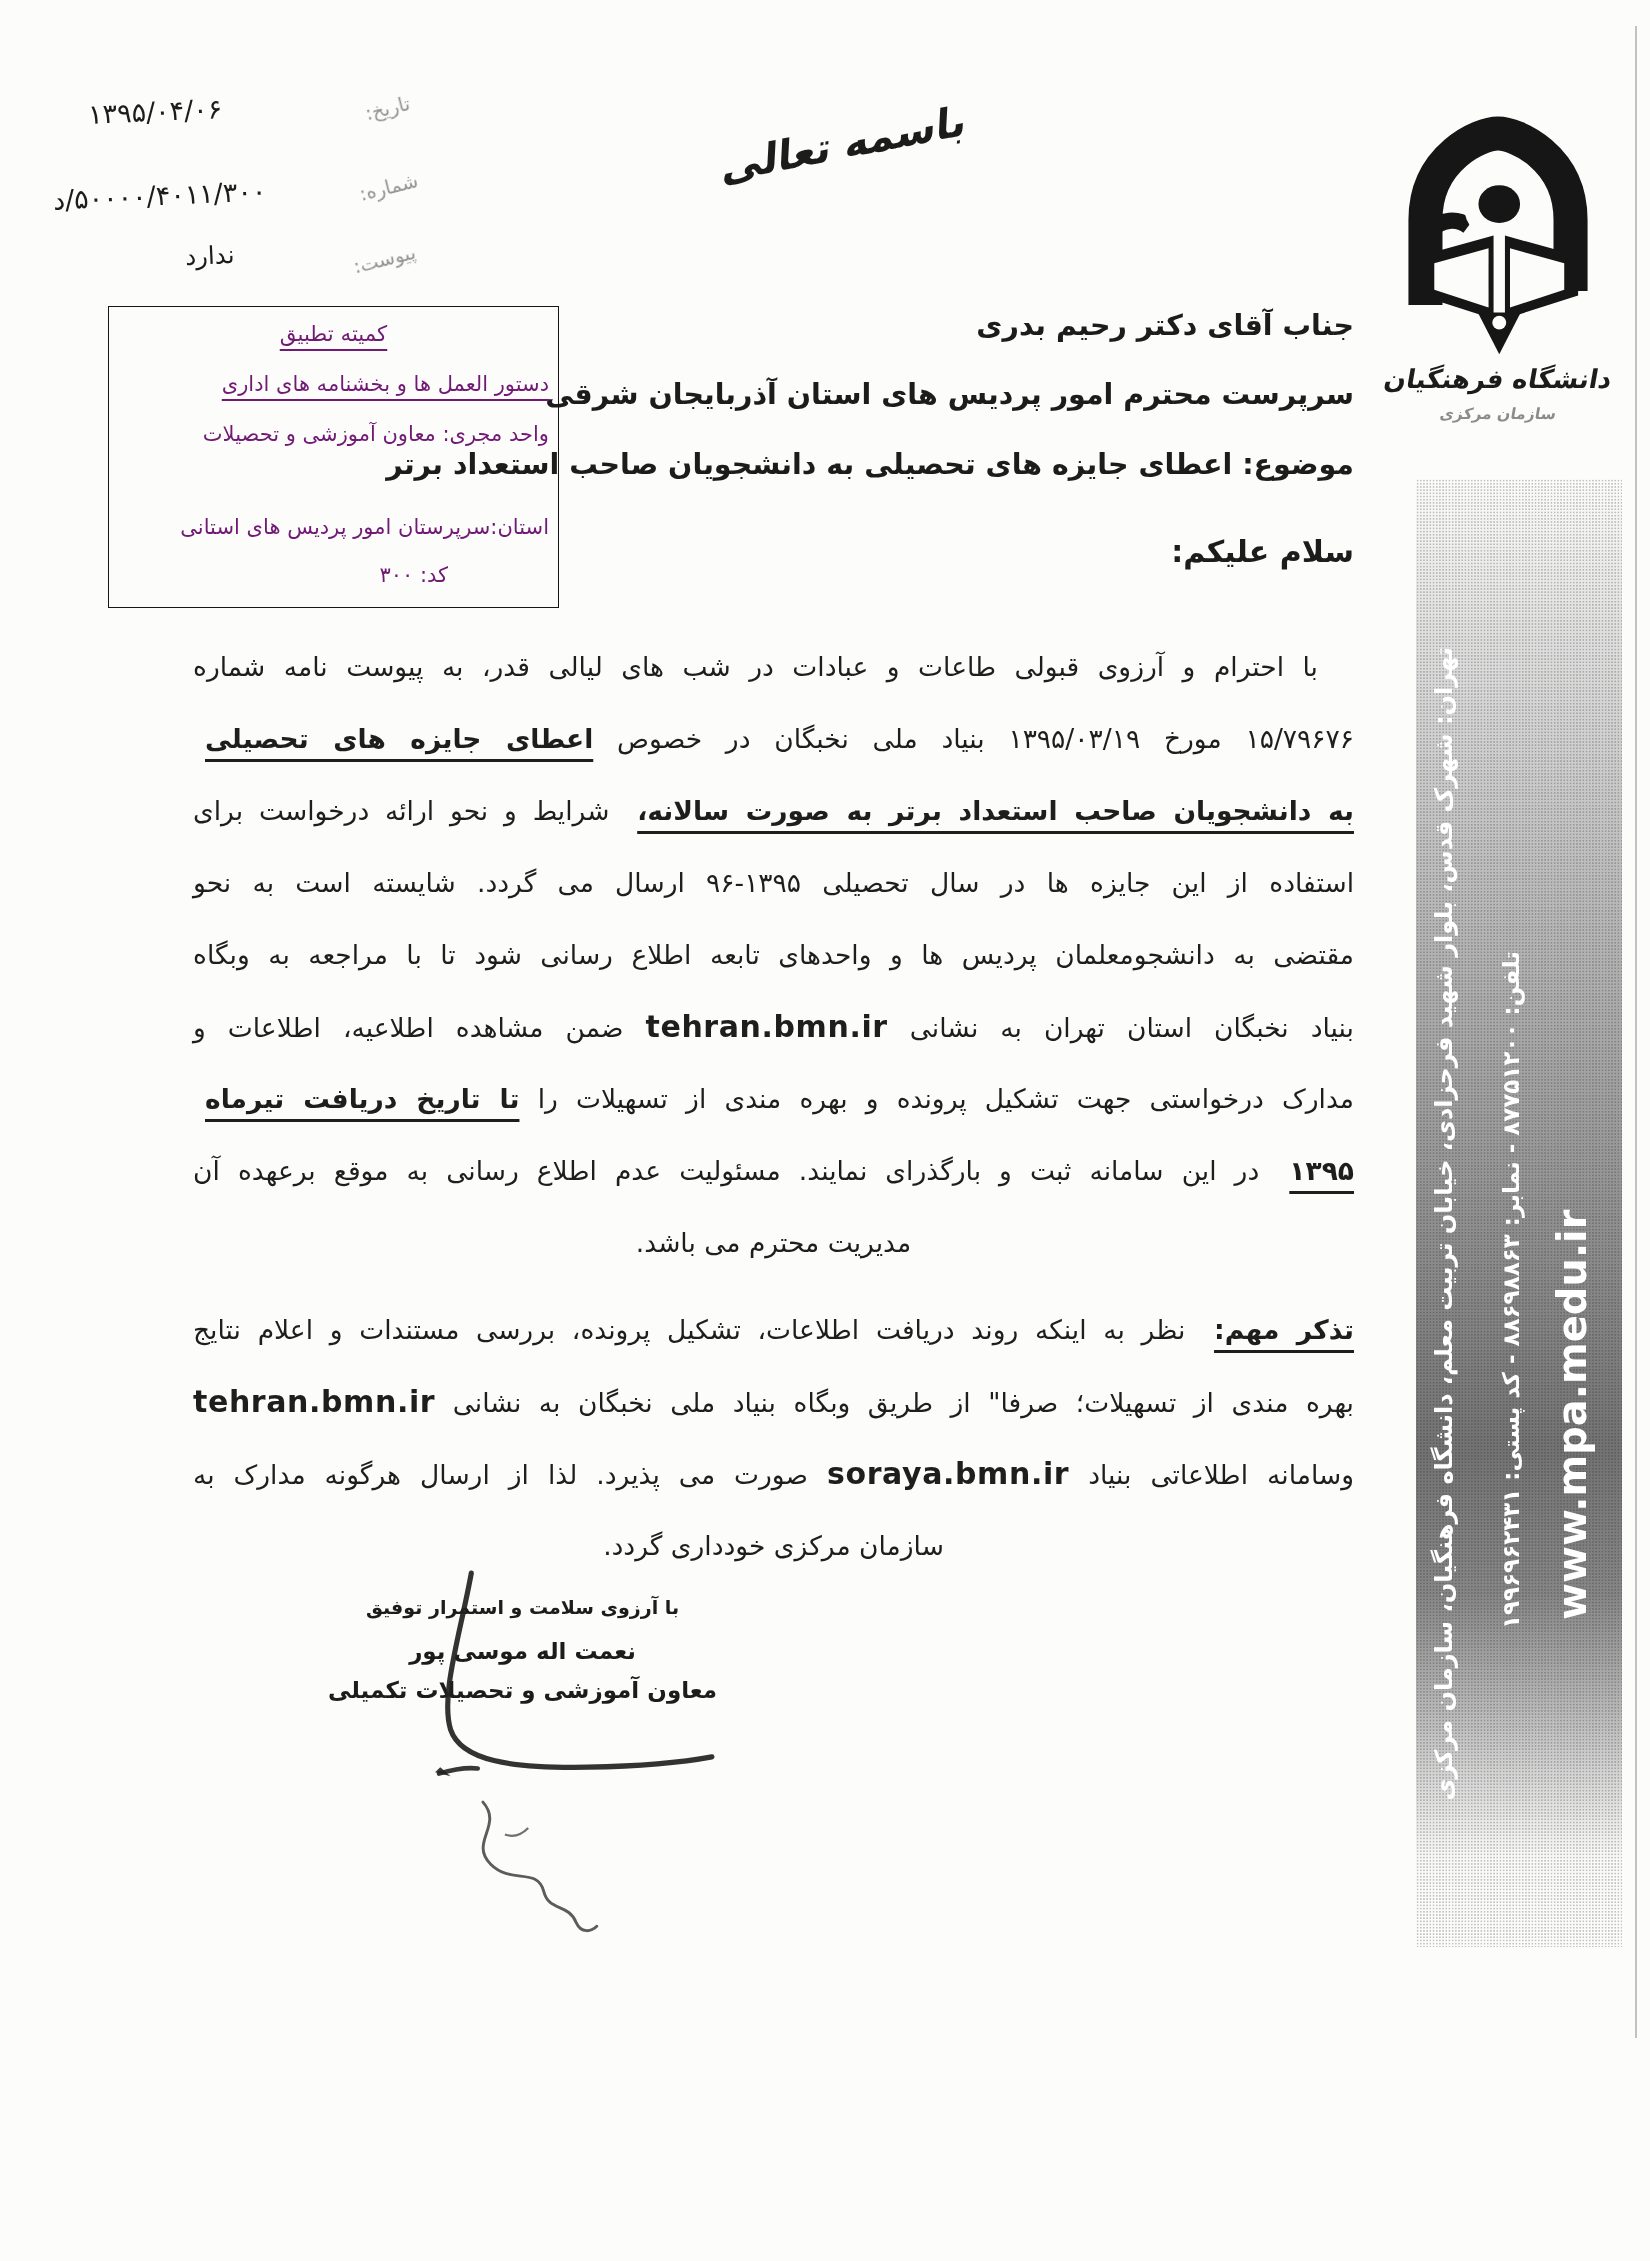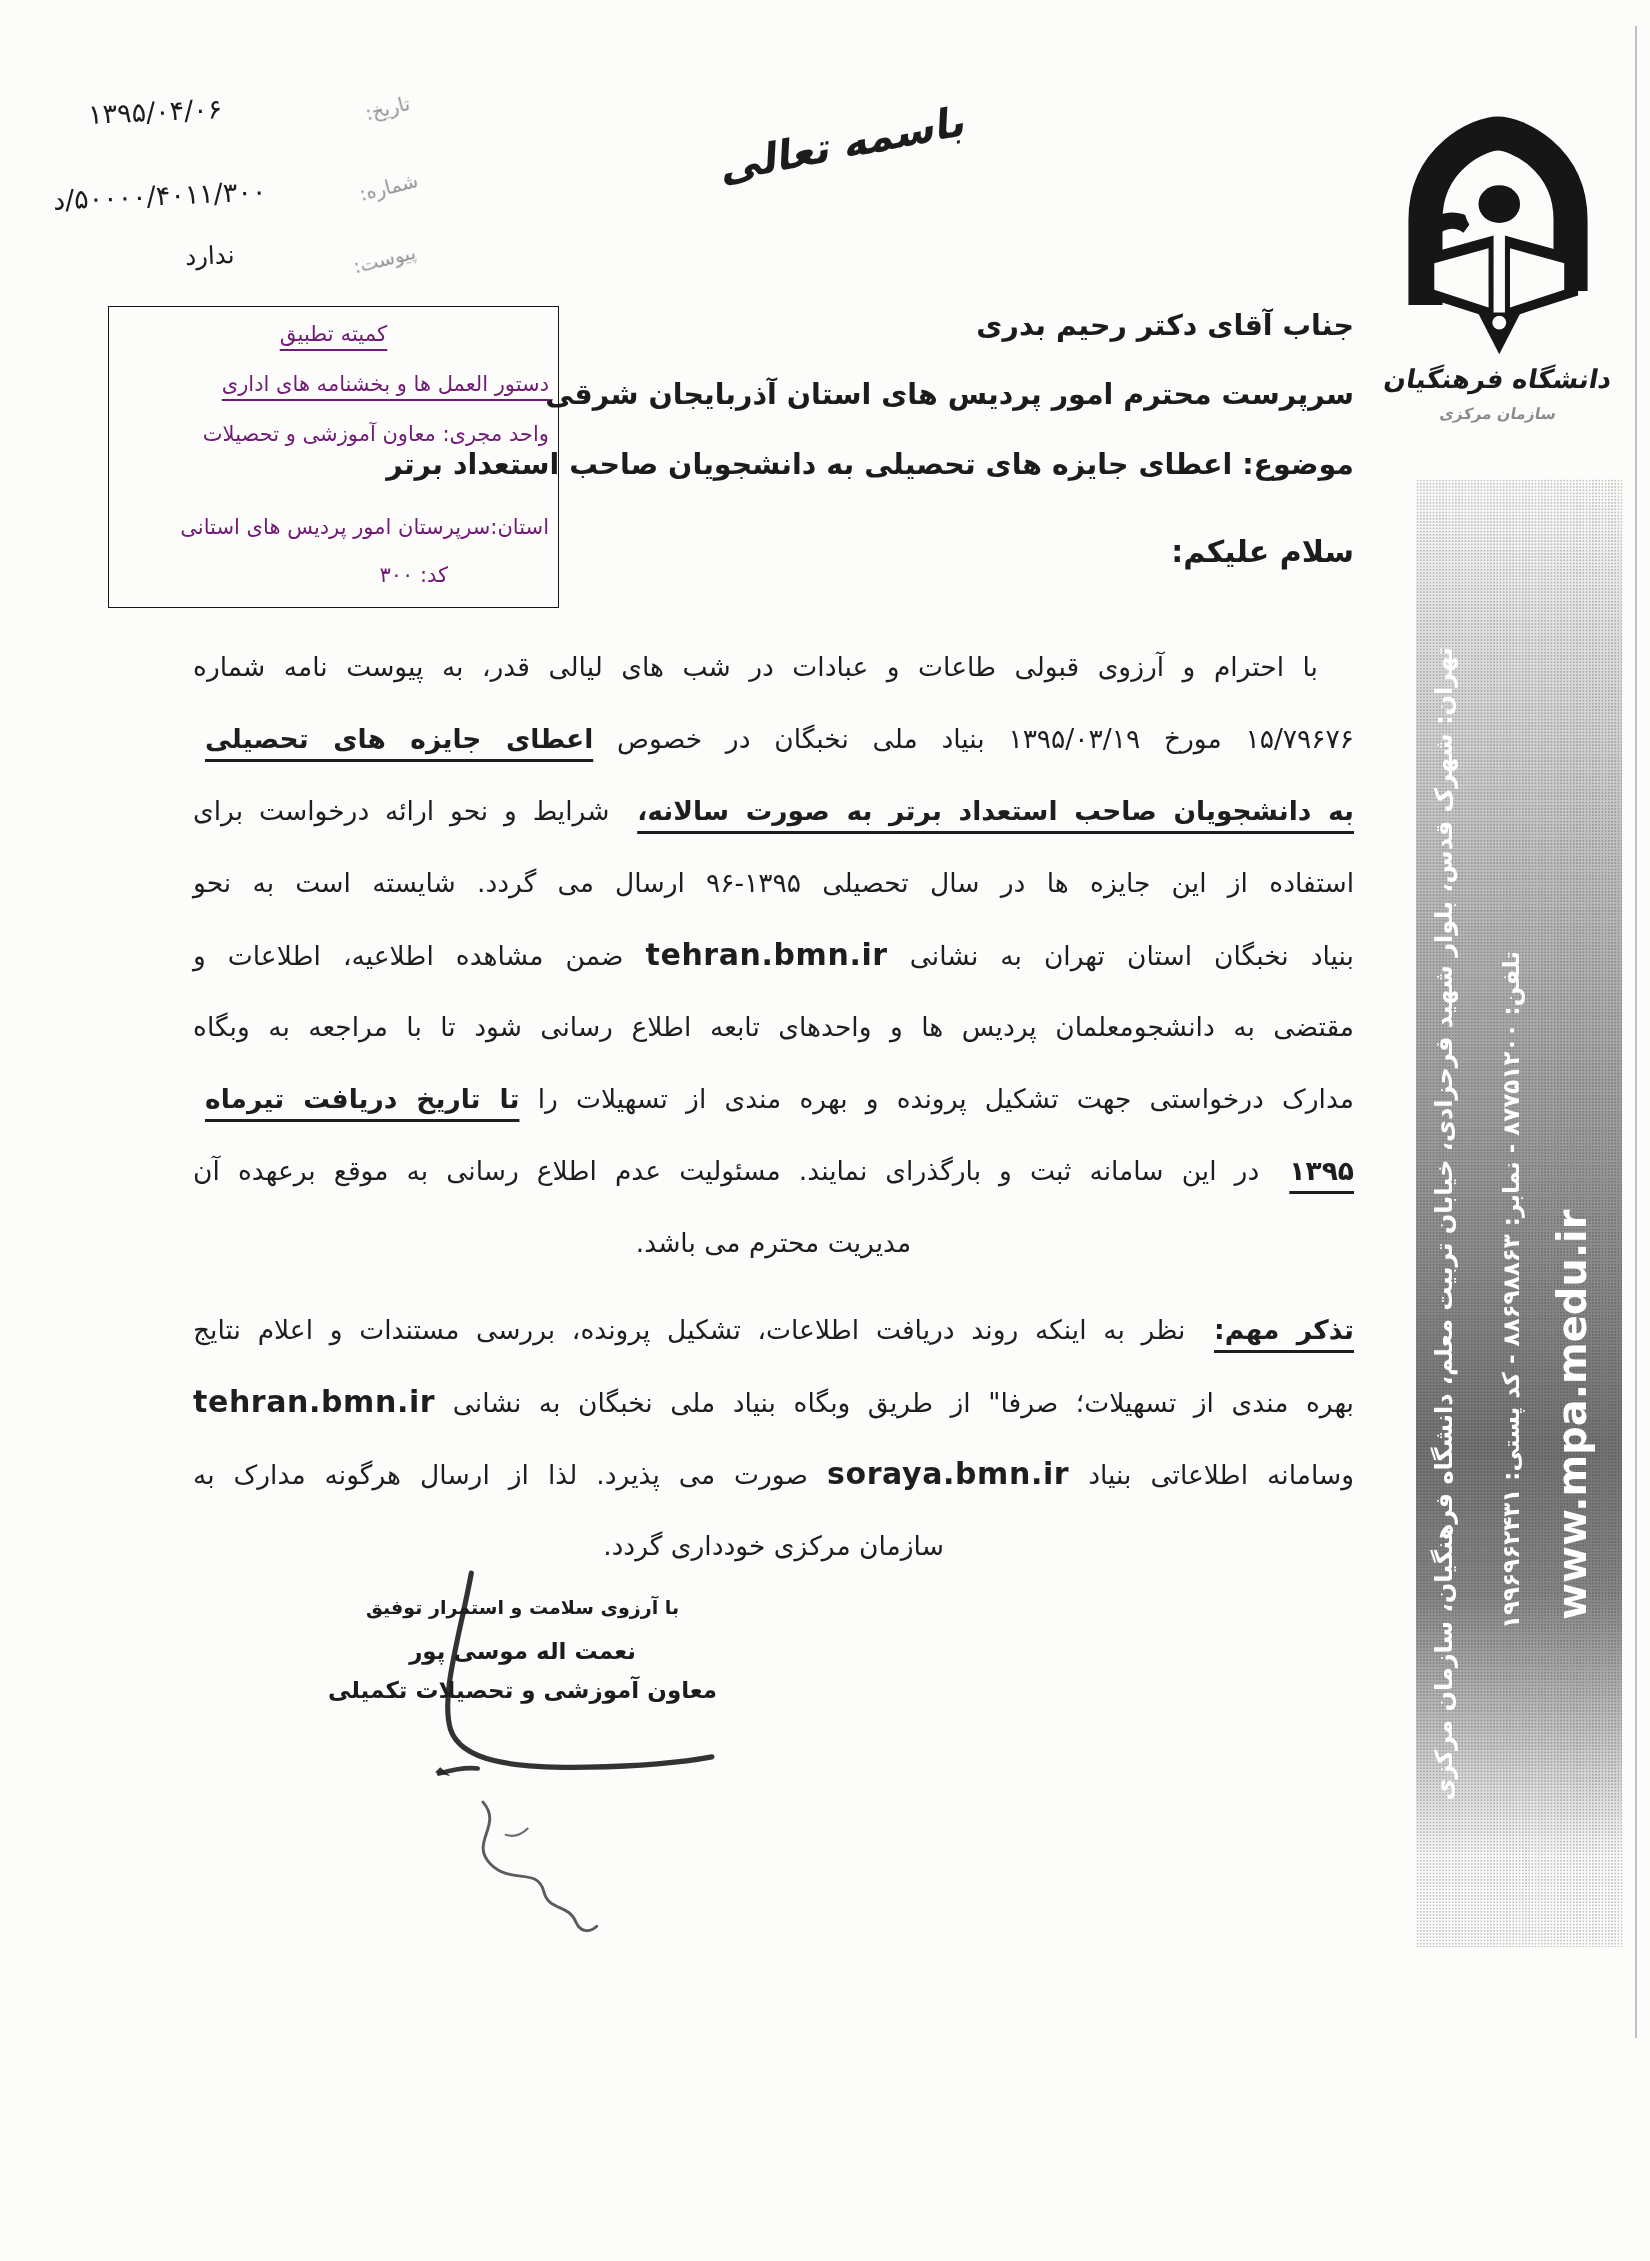--- a/index.html
+++ b/index.html
@@ -116,22 +116,22 @@
     <div class="stamp-line" style="top:115px;right:9px;">واحد مجری: معاون آموزشی و تحصیلات</div>
     <div class="stamp-line" style="top:208px;right:9px;">استان:سرپرستان امور پردیس های استانی</div>
     <div class="stamp-line" style="top:256px;right:110px;">کد: ۳۰۰</div>
   </div>
 
   <div class="abs bodyblock" style="top:631px;">
       <div class="line just" style="padding-right: 36px;"><span>با احترام و آرزوی قبولی طاعات و عبادات در شب های لیالی قدر، به پیوست نامه شماره</span></div>
       <div class="line just"><span>۱۵/۷۹۶۷۶ مورخ ۱۳۹۵/۰۳/۱۹ بنیاد ملی نخبگان در خصوص </span><span class="bu">اعطای جایزه های تحصیلی</span></div>
       <div class="line just"><span class="bu">به دانشجویان صاحب استعداد برتر به صورت سالانه،</span><span> شرایط و نحو ارائه درخواست برای</span></div>
       <div class="line just"><span>استفاده از این جایزه ها در سال تحصیلی ۱۳۹۵-۹۶ ارسال می گردد. شایسته است به نحو</span></div>
+      <div class="line just"><span>مقتضی به دانشجومعلمان پردیس ها و واحدهای تابعه اطلاع رسانی شود تا با مراجعه به وبگاه</span></div>
       <div class="line just"><span>بنیاد نخبگان استان تهران به نشانی </span><span class="url">tehran.bmn.ir</span><span> ضمن مشاهده اطلاعیه، اطلاعات و</span></div>
-      <div class="line just"><span>مقتضی به دانشجومعلمان پردیس ها و واحدهای تابعه اطلاع رسانی شود تا با مراجعه به وبگاه</span></div>
       <div class="line just"><span>مدارک درخواستی جهت تشکیل پرونده و بهره مندی از تسهیلات را </span><span class="bu">تا تاریخ دریافت تیرماه</span></div>
       <div class="line just"><span class="bu">۱۳۹۵</span><span> در این سامانه ثبت و بارگذرای نمایند. مسئولیت عدم اطلاع رسانی به موقع برعهده آن</span></div>
       <div class="line"><span>مدیریت محترم می باشد.</span></div>
     </div>
 
   <div class="abs bodyblock" style="top:1294px;">
       <div class="line just"><span class="bu">تذکر مهم:</span><span> نظر به اینکه روند دریافت اطلاعات، تشکیل پرونده، بررسی مستندات و اعلام نتایج</span></div>
       <div class="line just"><span>بهره مندی از تسهیلات؛ صرفا" از طریق وبگاه بنیاد ملی نخبگان به نشانی </span><span class="url">tehran.bmn.ir</span></div>
       <div class="line just"><span>وسامانه اطلاعاتی بنیاد </span><span class="url">soraya.bmn.ir</span><span> صورت می پذیرد. لذا از ارسال هرگونه مدارک به</span></div>
       <div class="line"><span>سازمان مرکزی خودداری گردد.</span></div>

